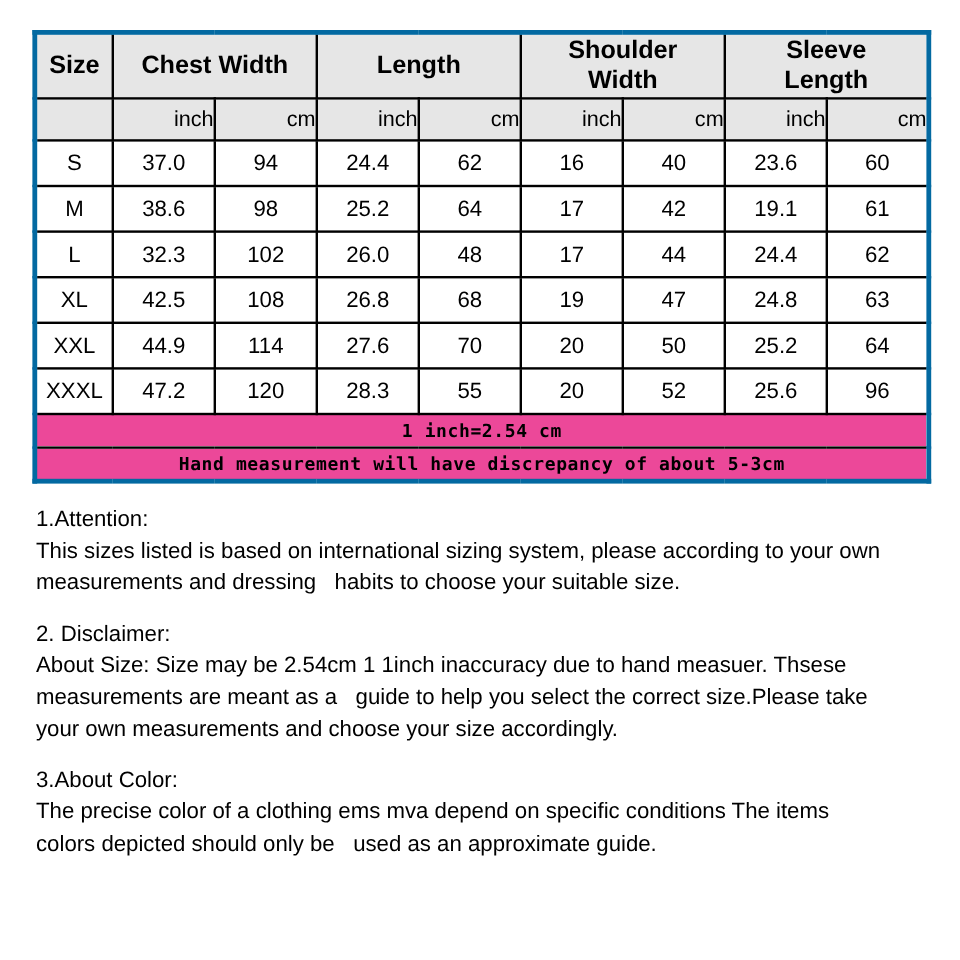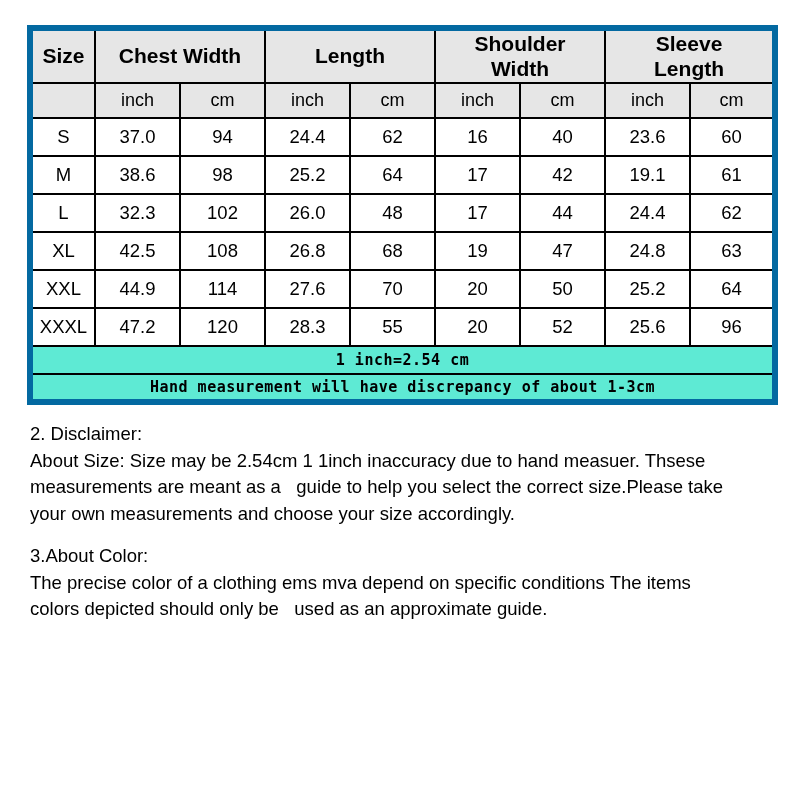--- a/index.html
+++ b/index.html
@@ -11,21 +11,21 @@
     overflow: hidden;
   }
   .page { width: 800px; height: 800px; background: #ffffff; }
 
   
   table.size-table {
     border-collapse: collapse;
     table-layout: fixed;
     width: 745px;
     margin: 25px 0 16px 27px;
-    border: 6px solid #0369a1;
+    border: 4px solid #0369a1;
   }
   table.size-table th,
   table.size-table td {
     border: 2px solid #000000;
     text-align: center;
     vertical-align: middle;
     overflow: hidden;
   }
   col.col-size { width: 65px; }
   col.col-val  { width: 85px; }
@@ -36,32 +36,33 @@
     font-size: 21px;
     font-weight: bold;
     white-space: pre-line;
     line-height: 1.18;
   }
   tr.unit-row { height: 35px; }
   tr.unit-row th {
     background: #e6e6e6;
     font-size: 18px;
     font-weight: normal;
+    text-align: right;
   }
   tbody tr.data-row { height: 38px; }
   tbody tr.data-row td {
     font-size: 18.5px;
     background: #ffffff;
   }
   tfoot tr.footnote-row { height: 28px; }
   tfoot tr.footnote-row td {
     font-family: "DejaVu Sans Mono", monospace;
     font-weight: bold;
     font-size: 15px;
-    background: #5eead4;
+    background: #ec4899;
     letter-spacing: 0.5px;
   }
 
   
   .notes {
     margin: 13px 0 0 30px;
     width: 760px;
   }
   .note {
     font-size: 18.5px;
@@ -176,26 +177,29 @@
         <td>52</td>
         <td>25.6</td>
         <td>96</td>
       </tr>
     </tbody>
     <tfoot>
       <tr class="footnote-row">
         <td colspan="9">1 inch=2.54 cm</td>
       </tr>
       <tr class="footnote-row">
-        <td colspan="9">Hand measurement will have discrepancy of about 1-3cm</td>
+        <td colspan="9">Hand measurement will have discrepancy of about 5-3cm</td>
       </tr>
     </tfoot>
   </table>
 
   <div class="notes">
+    <p class="note">1.Attention:
+This sizes listed is based on international sizing system, please according to your own
+measurements and dressing   habits to choose your suitable size.</p>
     <p class="note">2. Disclaimer:
 About Size: Size may be 2.54cm 1 1inch inaccuracy due to hand measuer. Thsese
 measurements are meant as a   guide to help you select the correct size.Please take
 your own measurements and choose your size accordingly.</p>
     <p class="note">3.About Color:
 The precise color of a clothing ems mva depend on specific conditions The items
 colors depicted should only be   used as an approximate guide.</p>
   </div>
 
 </div>

